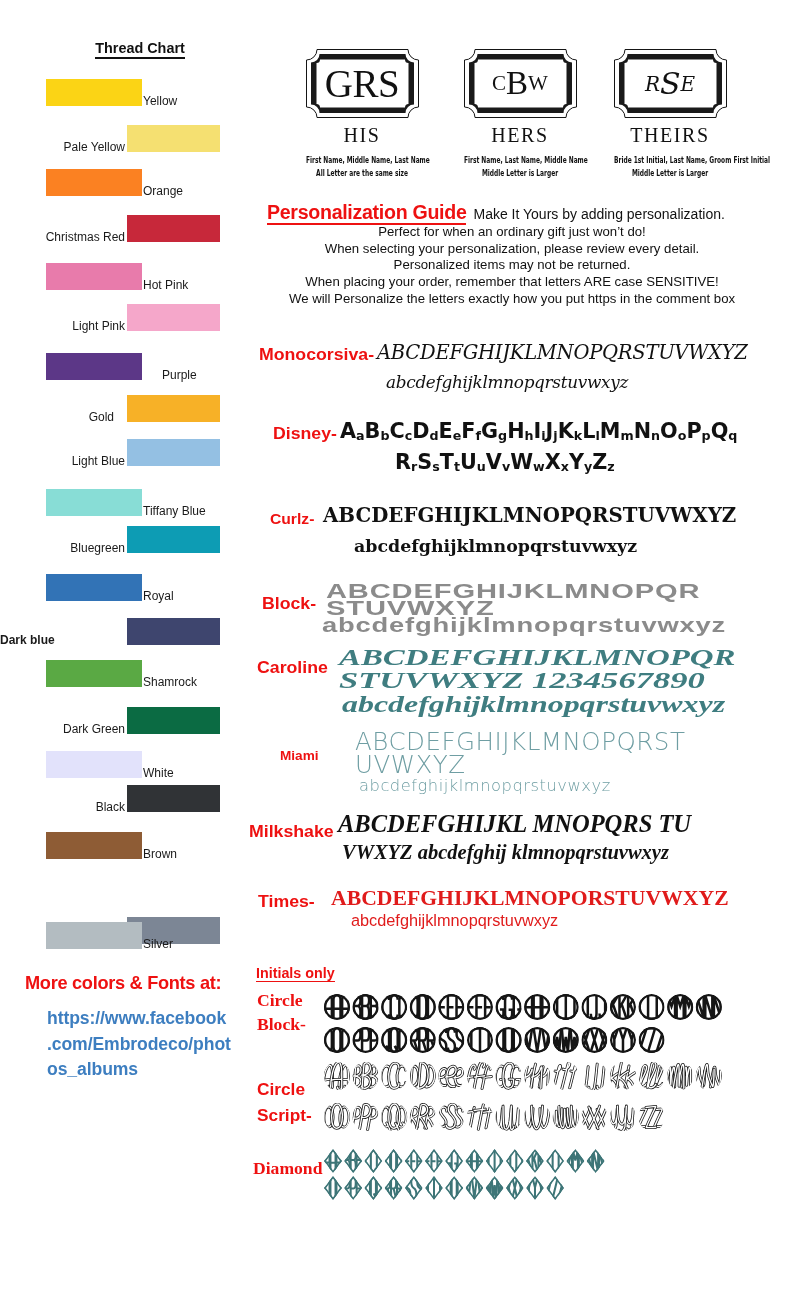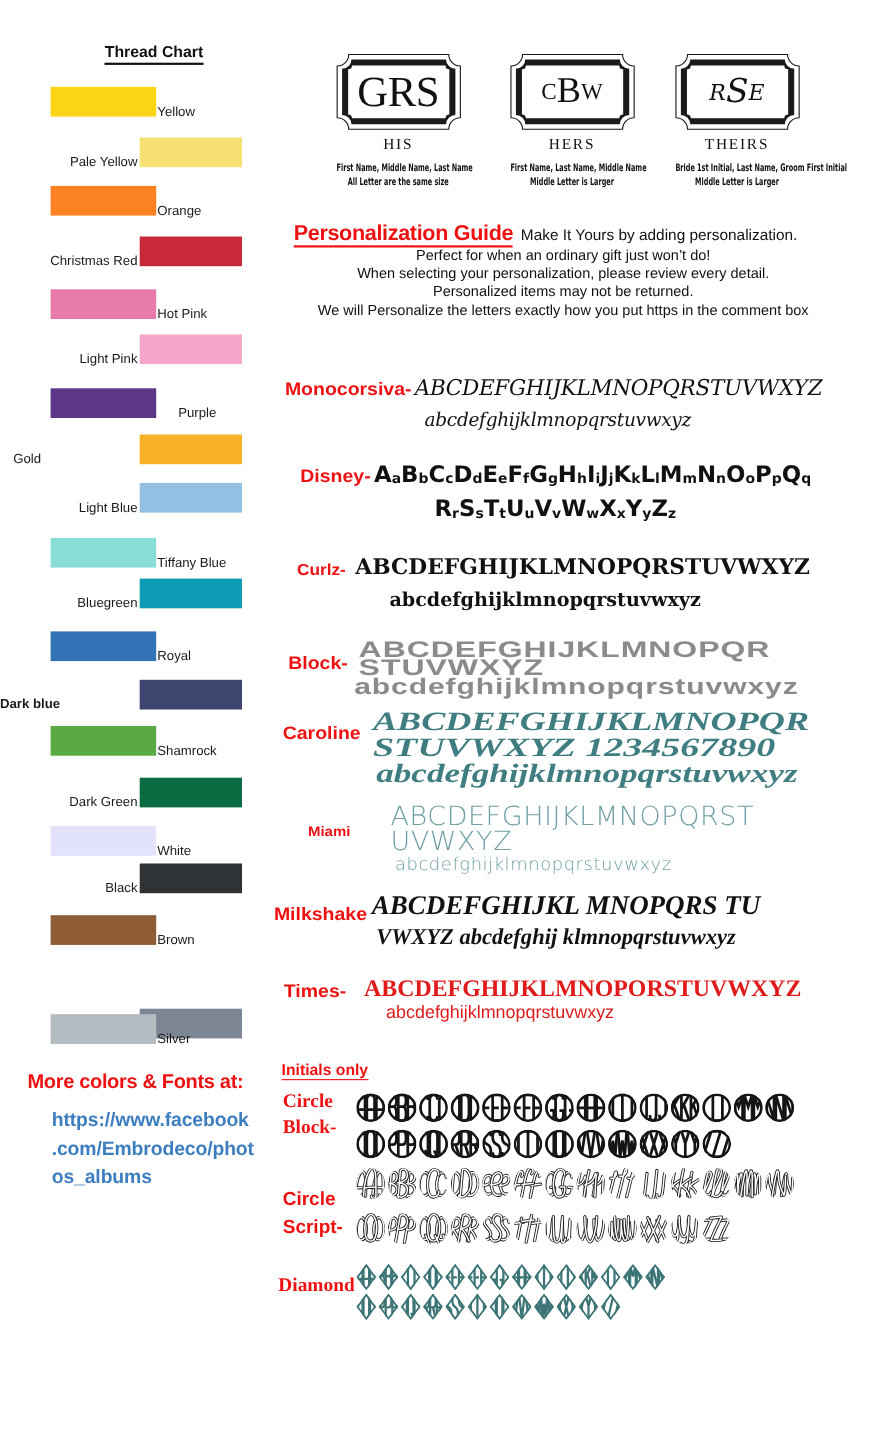--- a/index.html
+++ b/index.html
@@ -24,21 +24,21 @@
   .fb-link{position:absolute;left:47px;top:1006px;width:200px;white-space:nowrap;
       font-weight:bold;font-size:17.6px;color:#3d7ec0;line-height:25.7px;
       letter-spacing:-0.1px;}
 
   
   #right-col{position:absolute;left:250px;top:0;width:544px;height:1307px;}
 
   
   .frames{position:absolute;left:0;top:0;width:544px;height:190px;}
   .frame-block{position:absolute;width:160px;text-align:center;}
-  .frame-caption{font-family:"Liberation Serif",serif;font-size:14px;
+  .frame-caption{font-family:"Liberation Serif",serif;font-size:20px;
       letter-spacing:1.6px;color:#111;margin-top:5px;}
   .frame-note{font-family:"DejaVu Sans Condensed","DejaVu Sans",sans-serif;
       font-size:9.4px;color:#111;line-height:13.3px;margin-top:6px;font-weight:bold;}
   .frame-note > div{transform:scaleX(0.70);white-space:nowrap;}
   .frame-letters{position:absolute;left:0;right:0;top:0;bottom:0;
       display:flex;align-items:center;justify-content:center;
       font-family:"Liberation Serif",serif;color:#111;line-height:1;}
   .frame-letters > span{display:inline-block;}
   .fl-0{font-size:39px;letter-spacing:-0.5px;}
   .fl-1{font-family:"Liberation Serif",serif;}
@@ -122,21 +122,21 @@
         <div class="swatch-row" style="top: 304px;">
           <div class="sw" style="background: rgb(245, 167, 202); left: 127px; width: 93px;"></div>
           <div class="sw-label" style="top: 15px; left: 0px; width: 125px; text-align: right;">Light Pink</div>
         </div>
         <div class="swatch-row" style="top: 352.5px;">
           <div class="sw" style="background: rgb(92, 55, 135); left: 46px; width: 96px;"></div>
           <div class="sw-label" style="top: 15px; left: 143px; margin-left: 19px;">Purple</div>
         </div>
         <div class="swatch-row" style="top: 394.5px;">
           <div class="sw" style="background: rgb(247, 177, 39); left: 127px; width: 93px;"></div>
-          <div class="sw-label" style="top: 15px; left: 12px; width: 130px; ">Gold</div>
+          <div class="sw-label" style="top: 15px; left: 0px; width: 114px; text-align: right;">Gold</div>
         </div>
         <div class="swatch-row" style="top: 439px;">
           <div class="sw" style="background: rgb(148, 192, 227); left: 127px; width: 93px;"></div>
           <div class="sw-label" style="top: 15px; left: 0px; width: 125px; text-align: right;">Light Blue</div>
         </div>
         <div class="swatch-row" style="top: 489px;">
           <div class="sw" style="background: rgb(136, 221, 214); left: 46px; width: 96px;"></div>
           <div class="sw-label" style="top: 15px; left: 143px;">Tiffany Blue</div>
         </div>
         <div class="swatch-row" style="top: 525.5px;">
@@ -241,20 +241,21 @@
           </div>
         </div>
       </div>
     <div class="guide-head">
       <span class="pg-title">Personalization Guide</span><span class="pg-sub">Make It Yours by adding personalization.</span>
     </div>
     <div class="guide-lines" id="guide-lines">
         <div>Perfect for when an ordinary gift just won’t do!</div>
         <div>When selecting your personalization, please review every detail.</div>
         <div>Personalized items may not be returned.</div>
+        <div>When placing your order, remember that letters ARE case SENSITIVE!</div>
         <div>We will Personalize the letters exactly how you put https in the comment box</div>
       </div>
     <div id="font-rows">
         <div class="fr-label" style="left: 9px; top: 345px; font-size: 16.4px; transform: scaleX(1.08);">Monocorsiva-</div>
         <div class="fr-sample s-mono" style="left: 127px; top: 341px; font-size: 19.8px; transform: scaleX(0.99); color: rgb(17, 17, 17);">ABCDEFGHIJKLMNOPQRSTUVWXYZ</div>
         <div class="fr-sample s-mono" style="left: 136px; top: 372px; font-size: 17.2px; transform: scaleX(0.98); color: rgb(17, 17, 17);">abcdefghijklmnopqrstuvwxyz</div>
         <div class="fr-label" style="left: 23px; top: 424px; font-size: 16.4px; transform: scaleX(1.08);">Disney-</div>
         <div class="fr-sample s-disney" style="left: 90px; top: 419px; font-size: 17.6px; color: rgb(17, 17, 17);"><span class="dz-up">A</span><span class="dz-low">a</span><span class="dz-up">B</span><span class="dz-low">b</span><span class="dz-up">C</span><span class="dz-low">c</span><span class="dz-up">D</span><span class="dz-low">d</span><span class="dz-up">E</span><span class="dz-low">e</span><span class="dz-up">F</span><span class="dz-low">f</span><span class="dz-up">G</span><span class="dz-low">g</span><span class="dz-up">H</span><span class="dz-low">h</span><span class="dz-up">I</span><span class="dz-low">i</span><span class="dz-up">J</span><span class="dz-low">j</span><span class="dz-up">K</span><span class="dz-low">k</span><span class="dz-up">L</span><span class="dz-low">l</span><span class="dz-up">M</span><span class="dz-low">m</span><span class="dz-up">N</span><span class="dz-low">n</span><span class="dz-up">O</span><span class="dz-low">o</span><span class="dz-up">P</span><span class="dz-low">p</span><span class="dz-up">Q</span><span class="dz-low">q</span></div>
         <div class="fr-sample s-disney" style="left: 145px; top: 450px; font-size: 17.6px; color: rgb(17, 17, 17);"><span class="dz-up">R</span><span class="dz-low">r</span><span class="dz-up">S</span><span class="dz-low">s</span><span class="dz-up">T</span><span class="dz-low">t</span><span class="dz-up">U</span><span class="dz-low">u</span><span class="dz-up">V</span><span class="dz-low">v</span><span class="dz-up">W</span><span class="dz-low">w</span><span class="dz-up">X</span><span class="dz-low">x</span><span class="dz-up">Y</span><span class="dz-low">y</span><span class="dz-up">Z</span><span class="dz-low">z</span></div>
         <div class="fr-label" style="left: 20px; top: 511px; font-size: 14.5px; transform: scaleX(1.08);">Curlz-</div>

